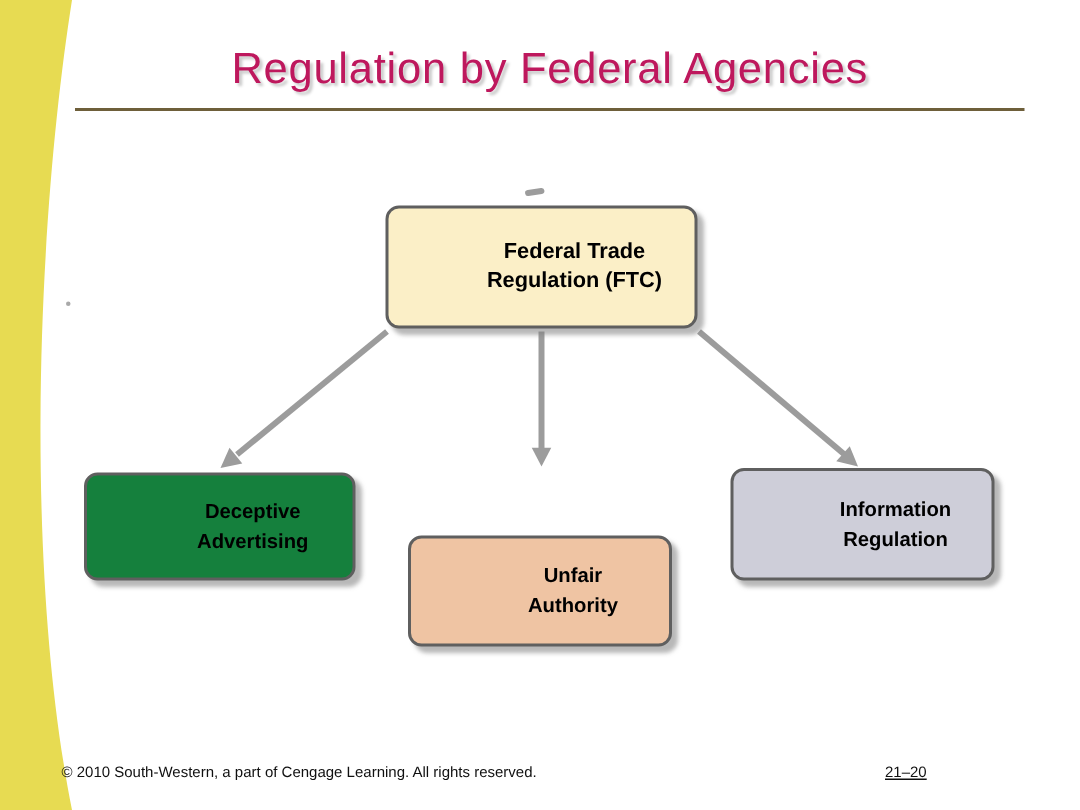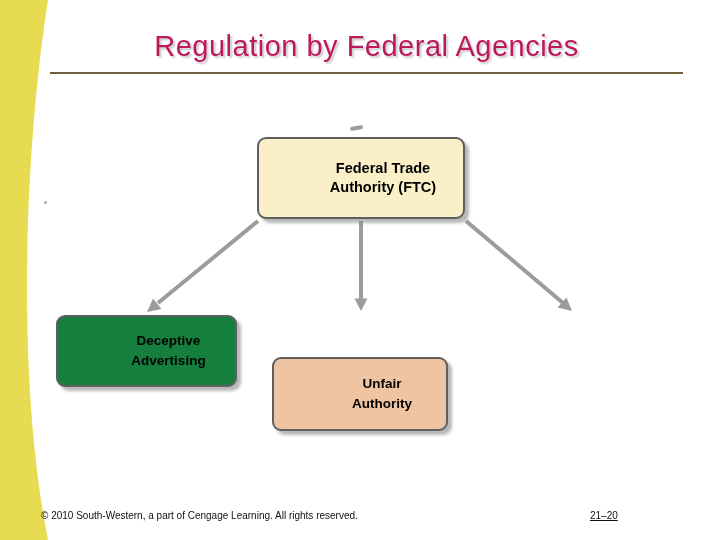--- a/index.html
+++ b/index.html
@@ -49,35 +49,41 @@
     <polygon points="147,312 153,298.5 161.5,309" fill="#9C9C9C"></polygon>
     <line x1="361" y1="221" x2="361" y2="300" stroke-width="4" stroke="#9C9C9C"></line>
     <polygon points="361,311 354.5,298.5 367.5,298.5" fill="#9C9C9C"></polygon>
     <line x1="466" y1="221" x2="563" y2="303" stroke-width="4" stroke="#9C9C9C"></line>
     <polygon points="572,311 557.5,307.5 566.5,297.5" fill="#9C9C9C"></polygon>
   </svg>
 
   <div class="node node-root" style="background-color: rgb(251, 239, 199);">
     <div>
       <span>Federal Trade</span>
-      <span>Authority (FTC)</span>
+      <span>Regulation (FTC)</span>
     </div>
   </div>
 
   <div class="node node-child node-c0" style="background-color: #15803d;">
     <div>
       <span>Deceptive</span>
       <span>Advertising</span>
     </div>
   </div>
 
   <div class="node node-child node-c1" style="background-color: rgb(239, 196, 163);">
     <div>
       <span>Unfair</span>
       <span>Authority</span>
     </div>
   </div>
 
+  <div class="node node-child node-c2" style="background-color: rgb(206, 206, 217);">
+    <div>
+      <span>Information</span>
+      <span>Regulation</span>
+    </div>
+  </div>
 
   <div class="footer-copy">© 2010 South-Western, a part of Cengage Learning. All rights reserved.</div>
   <div class="page-number">21–20</div>
 
 </div>
 
 </body></html>

